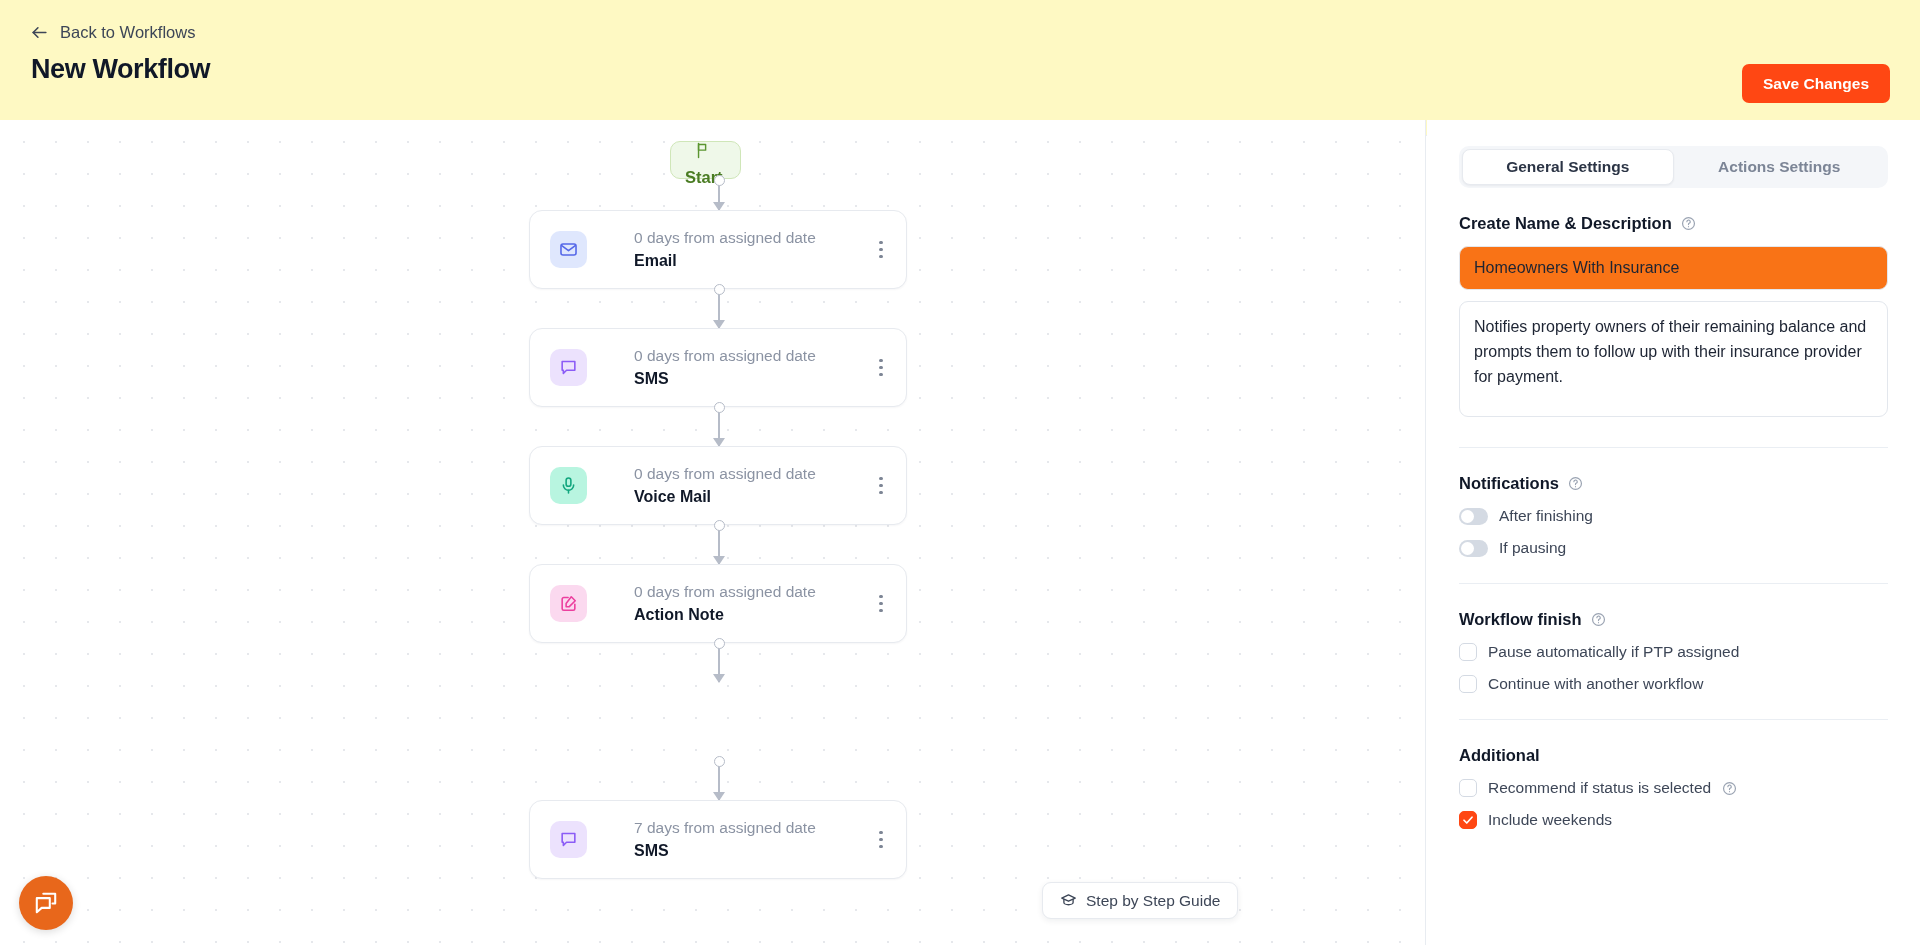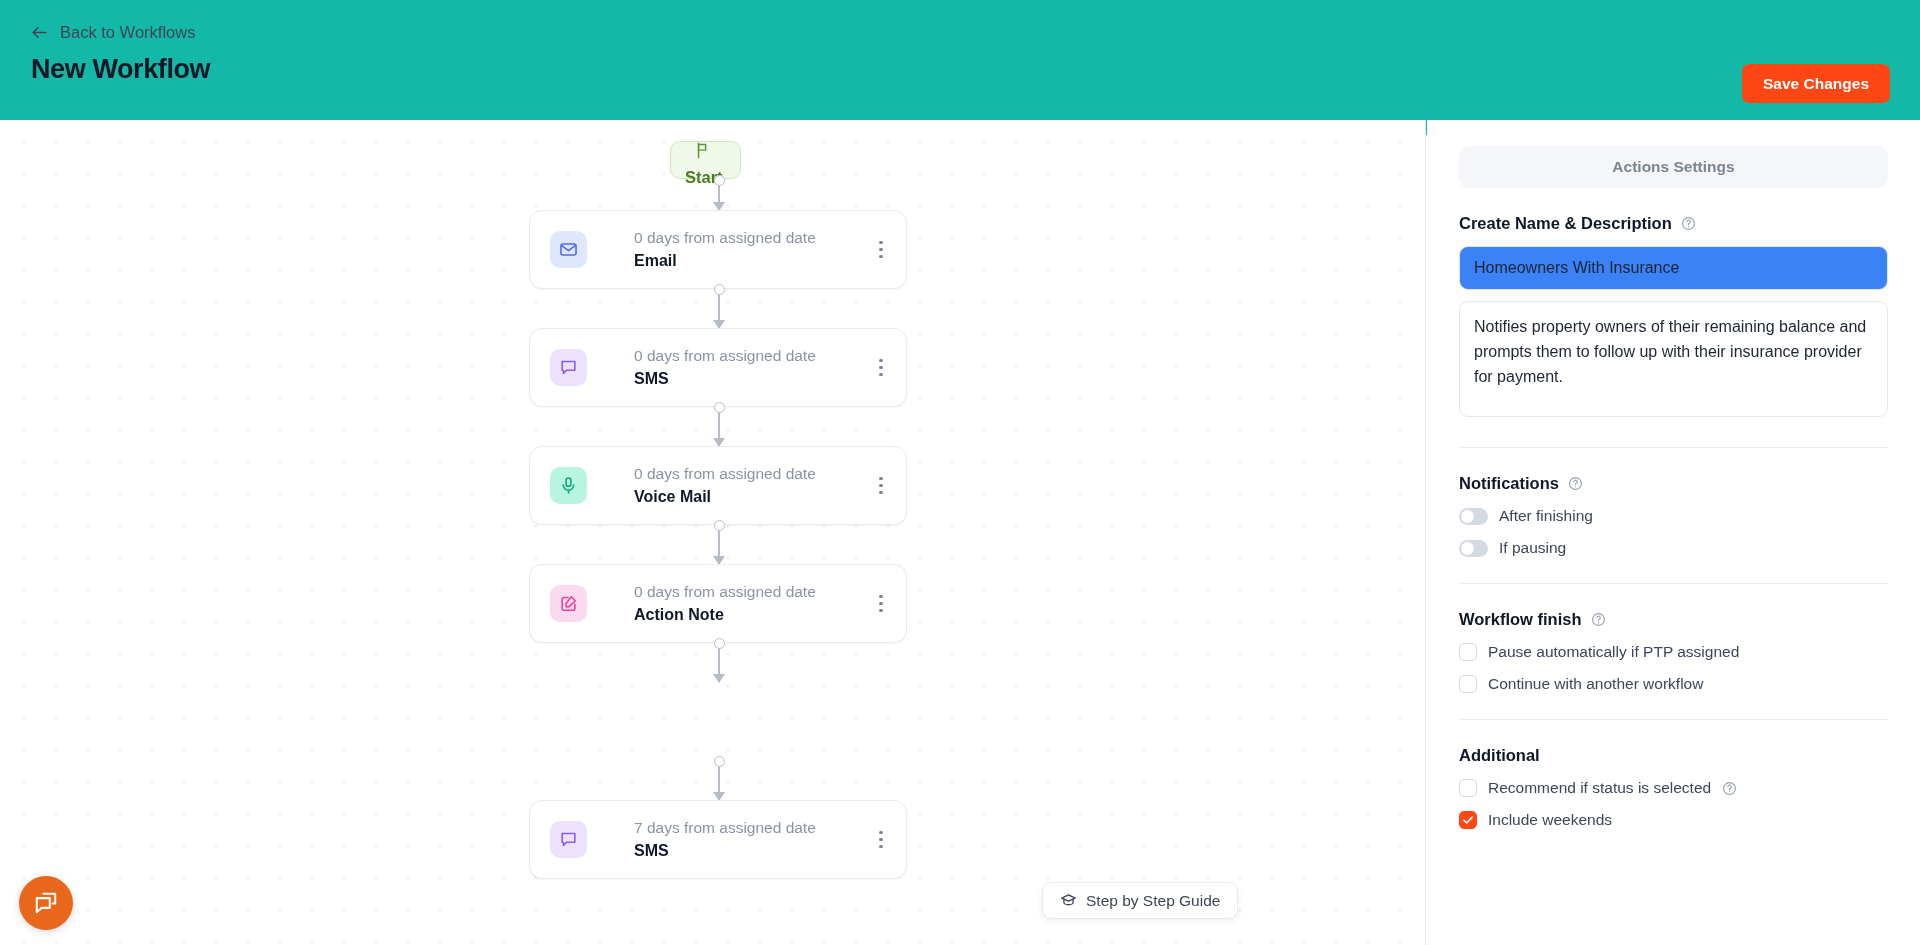--- a/index.html
+++ b/index.html
@@ -7,21 +7,21 @@
     width: 1920px; height: 945px;
     overflow: hidden;
     font-family: "Liberation Sans", sans-serif;
     background: #ffffff;
     color: #1d2433;
   }
 
   
   #topbar {
     position: absolute; left: 0; top: 0; width: 1920px; height: 136px;
-    background: #14b8a6;
+    background: #fef9c3;
     border-bottom: 1px solid #e8ecf1;
   }
   #back-link {
     position: absolute; left: 30px; top: 23px;
     display: flex; align-items: center; gap: 11px;
     cursor: pointer;
   }
   #back-link .label {
     font-size: 16.5px; color: #3d4657; font-weight: 400;
   }
@@ -173,21 +173,21 @@
     display: flex; align-items: center; gap: 9px;
     font-size: 16.5px; font-weight: 700; color: #101828;
   }
   .help-ico { width: 15px; height: 15px; display: block; cursor: pointer; }
 
   .text-input {
     margin-top: 13px; width: 100%; height: 44px;
     border: 1px solid #e3e7ed; border-radius: 9px;
     padding: 0 14px;
     font-family: inherit; font-size: 16px; color: #1d2433;
-    background: #3b82f6; outline: none;
+    background: #f97316; outline: none;
   }
   .text-area {
     margin-top: 11px; width: 100%; height: 116px;
     border: 1px solid #e3e7ed; border-radius: 9px;
     padding: 12px 14px;
     font-family: inherit; font-size: 16px; line-height: 25px;
     color: #1d2433; background: #ffffff; resize: none; outline: none;
   }
 
   .divider { margin-top: 26px; height: 1px; background: #eaeef3; }
@@ -387,20 +387,21 @@
 <div id="chat-fab">
   <svg viewBox="0 0 24 24" fill="none" stroke="#ffffff" stroke-width="1.9" stroke-linecap="round" stroke-linejoin="round">
     <path d="M9.5 3.5h11v9h-2.5"></path>
     <path d="M3.5 7.5h12v9H8l-4.5 4v-4z"></path>
   </svg>
 </div>
 
 <div id="panel">
 
   <div id="tabs">
+    <div class="tab active">General Settings</div>
     <div class="tab">Actions Settings</div>
   </div>
 
   <div class="section">
     <div class="section-head">
       <span>Create Name &amp; Description</span>
       <span>
         <svg class="help-ico" viewBox="0 0 24 24" fill="none" stroke="#9aa3b2" stroke-width="1.9">
           <circle cx="12" cy="12" r="9.5"></circle>
           <path d="M9.4 9.2a2.7 2.7 0 1 1 3.6 2.5c-.7.3-1 .9-1 1.6v.4" stroke-linecap="round"></path>

